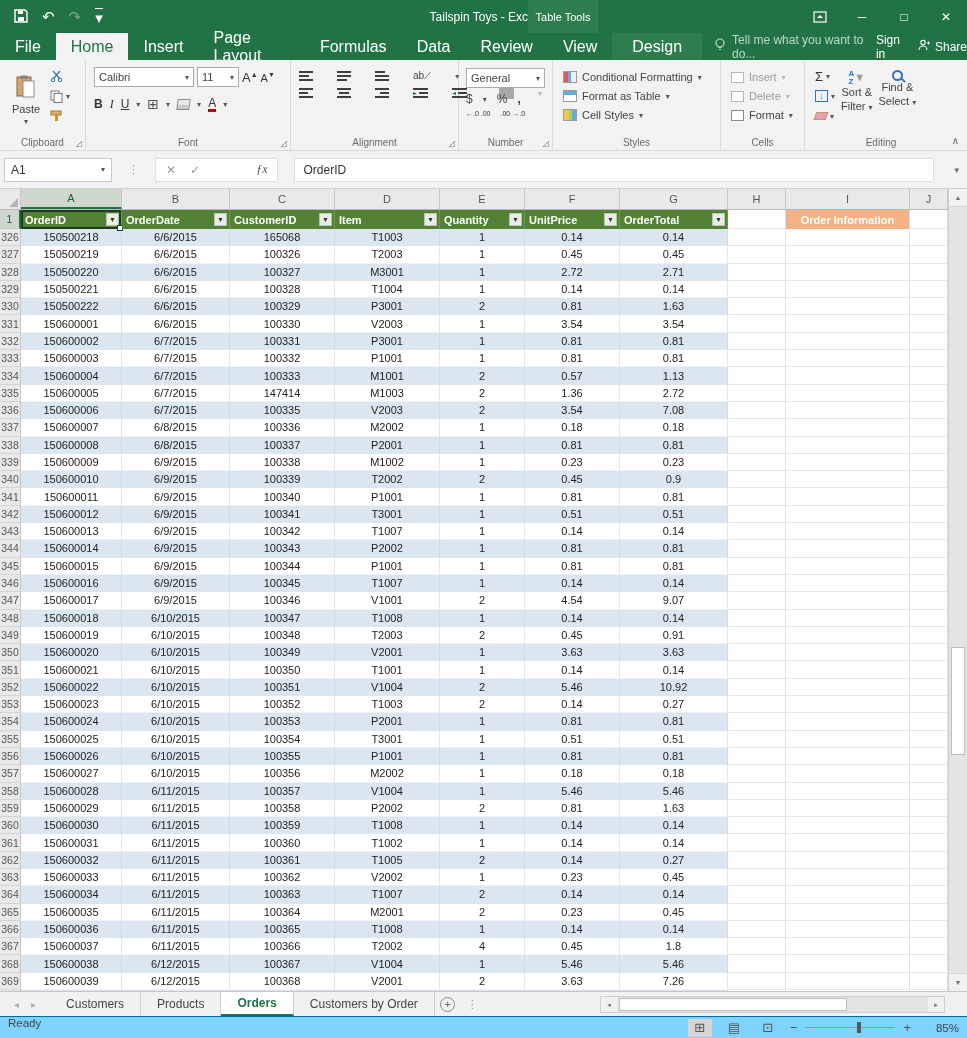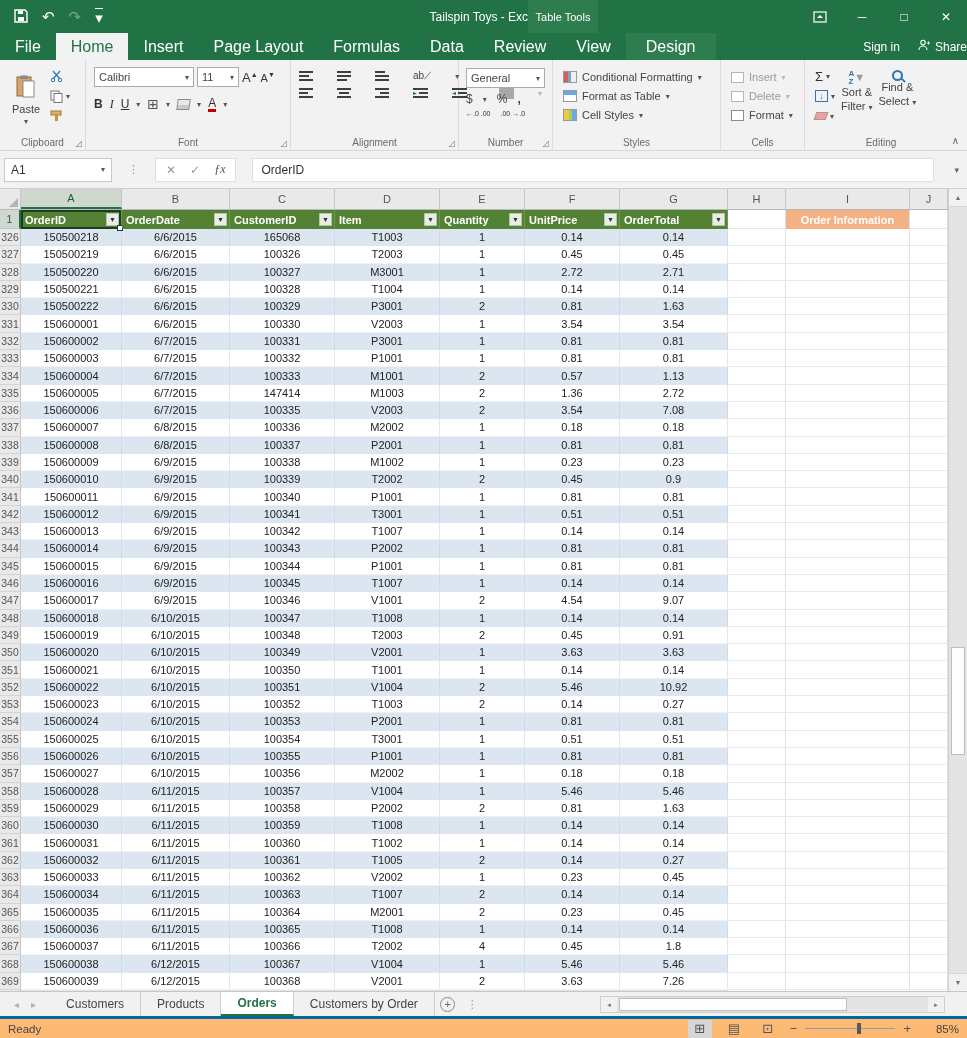--- a/index.html
+++ b/index.html
@@ -72,21 +72,21 @@
   .funnel { color:#9a9a9a; font-size:11px; }
   .mag { width:11px; height:11px; border:2px solid #2e75b6; border-radius:50%; position:relative; }
   .mag::after { content:""; position:absolute; width:6px; height:2px; background:#2e75b6; transform:rotate(45deg); right:-5px; bottom:-2px; }
   .collapse { position:absolute; right:8px; bottom:4px; font-size:10px; color:#666; }
 
   
   .fbar { height:38px; background:#f2f2f2; display:flex; align-items:center; padding:5px 4px; gap:16px; border-bottom:1px solid #cfcfcf; flex:none; }
   .namebox { width:108px; height:24px; background:#fff; border:1px solid #c9c9c9; display:flex; align-items:center; justify-content:space-between; padding:0 6px; font-size:12px; color:#333; }
   .fdots { color:#999; font-size:11px; }
   .fbtns { height:24px; background:#fff; border:1px solid #e0e0e0; display:flex; align-items:center; gap:14px; padding:0 10px; color:#999; font-size:12px; }
-  .fx { font-style:italic; color:#555; font-family:"Liberation Serif",serif; }
+  .fx { font-style:italic; color:#555; font-family:"Liberation Serif",serif;margin-left:42px; }
   .finput { flex:1; height:24px; background:#fff; border:1px solid #e0e0e0; display:flex; align-items:center; padding:0 8px; font-size:12px; color:#333; }
   .fchev { color:#666; font-size:9px; padding:0 4px; }
 
   
   .sheet { position:relative; height:802px; flex:none; background:#fff; overflow:hidden; }
   .colheads { display:flex; height:21px; background:#e9e9e9; border-bottom:1px solid #b9b9b9; }
   .corner { width:21px; border-right:1px solid #c6c6c6; position:relative; background:#e9e9e9; }
   .corner::after { content:""; position:absolute; right:2px; bottom:2px; border-left:9px solid transparent; border-bottom:9px solid #b5b5b5; }
   .chead { display:flex; align-items:center; justify-content:center; font-size:11px; color:#555; border-right:1px solid #c6c6c6; background:#e9e9e9; }
   .chead.selcol { background:#cfd8cf; border-bottom:2px solid #217346; color:#1d5c38; } .w-a{width:101px;} .w-b{width:108px;} .w-c{width:105px;} .w-d{width:105px;} .w-e{width:85px;} .w-f{width:95px;} .w-g{width:108px;} .w-h{width:58px;} .w-i{width:124px;} .w-j{width:38px;}
@@ -118,21 +118,21 @@
   .sheettab:first-of-type { border-left:1px solid #cfcfcf; }
   .sheettab.active { background:#fff; color:#217346; font-weight:bold; border-bottom:2px solid #217346; }
   .addsheet { width:26px; display:flex; align-items:center; justify-content:center; }
   .plus-circle { width:15px; height:15px; border:1px solid #8a8a8a; border-radius:50%; color:#666; font-size:11px; display:flex; align-items:center; justify-content:center; }
   .hscroll { position:absolute; right:22px; top:4px; width:345px; height:17px; display:flex; align-items:center; background:#e4e4e4; border:1px solid #cfcfcf; }
   .hs-arrow { width:16px; height:100%; display:flex; align-items:center; justify-content:center; font-size:7px; color:#707070; background:#f1f1f1; }
   .hthumb { height:13px; margin:0 2px; width:228px; background:#fdfdfd; border:1px solid #bdbdbd; }
   .tb-dots { display:flex; align-items:center; color:#999; padding:0 6px; font-size:11px; }
 
   
-  .statusbar { height:22px; background:#fdba74; border-top:3px solid #0369a1; display:flex; align-items:center; padding:0 8px; font-size:11.5px; color:#444; flex:none; }
+  .statusbar { height:22px; background:#7dd3fc; border-top:1px solid #0369a1; display:flex; padding:0 8px; font-size:11.5px; color:#444; flex:none; }
   .sb-right { margin-left:auto; display:flex; align-items:center; gap:10px; }
   .viewbtn { width:24px; height:18px; display:flex; align-items:center; justify-content:center; font-size:13px; color:#555; }
   .viewbtn.active { background:#d6d6d6; }
   .zoomwrap { display:flex; align-items:center; gap:8px; }
   .zline { width:90px; height:1px; background:#9a9a9a; position:relative; }
   .zhandle { position:absolute; left:52px; top:-5px; width:4px; height:11px; background:#5a5a5a; }
   .zsign { font-size:13px; color:#555; }
   .zpct { width:38px; text-align:right; font-size:11.5px; }
 </style>
 </head>
@@ -169,20 +169,27 @@
   <div class="tabrow">
     <div class="rtab">File</div>
     <div class="rtab active">Home</div>
     <div class="rtab">Insert</div>
     <div class="rtab">Page Layout</div>
     <div class="rtab">Formulas</div>
     <div class="rtab">Data</div>
     <div class="rtab">Review</div>
     <div class="rtab">View</div>
     <div class="rtab ctx">Design</div>
+    <div class="tellme">
+      <span><svg width="12" height="14" viewBox="0 0 12 14">
+            <circle cx="6" cy="5" r="4" fill="none" stroke="#bcd9c8" stroke-width="1.2"></circle>
+            <path d="M4.5 9.5h3M5 11.5h2" stroke="#bcd9c8" stroke-width="1.2"></path>
+          </svg></span>
+      <span>Tell me what you want to do...</span>
+    </div>
     <div class="tr-right">
       <span>Sign in</span>
       <span class="share-wrap">
         <span><svg width="12" height="12" viewBox="0 0 12 12">
               <circle cx="5" cy="3.5" r="2.2" fill="none" stroke="#fff" stroke-width="1.1"></circle>
               <path d="M1 11c0-2.5 2-4 4-4s4 1.5 4 4" fill="none" stroke="#fff" stroke-width="1.1"></path>
               <path d="M9 4h3M10.5 2.5v3" stroke="#fff" stroke-width="1"></path>
             </svg></span>
         <span>Share</span>
       </span>

